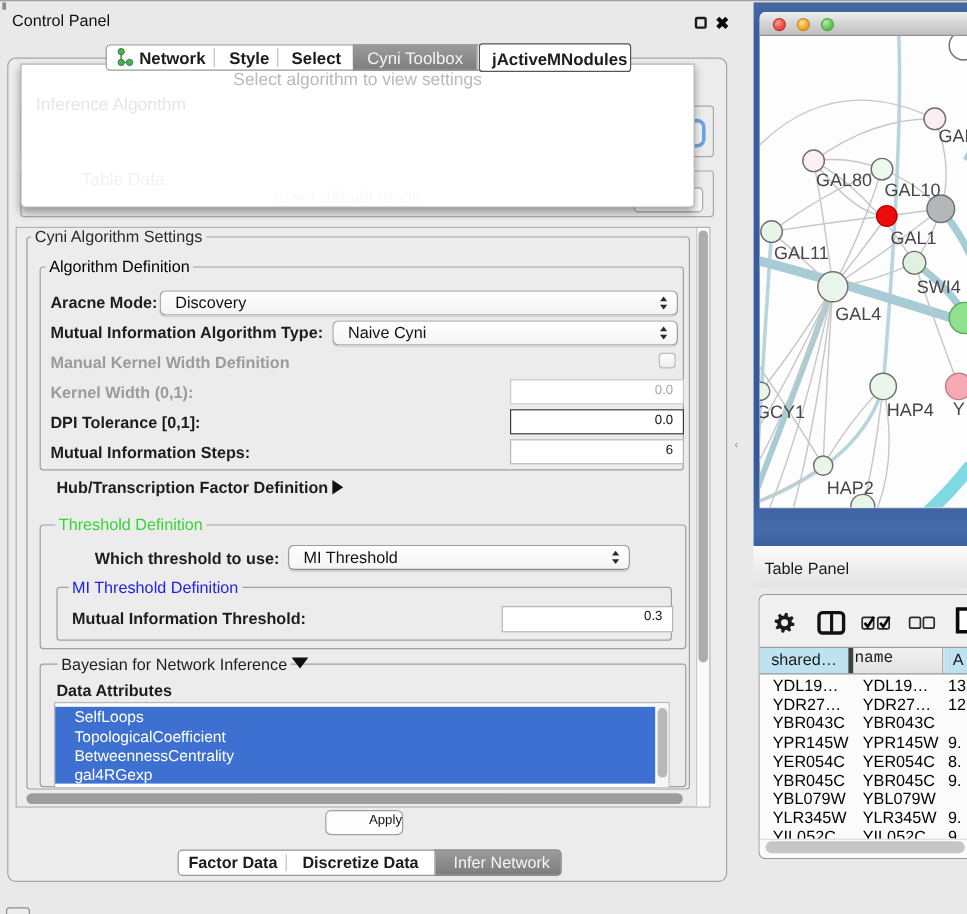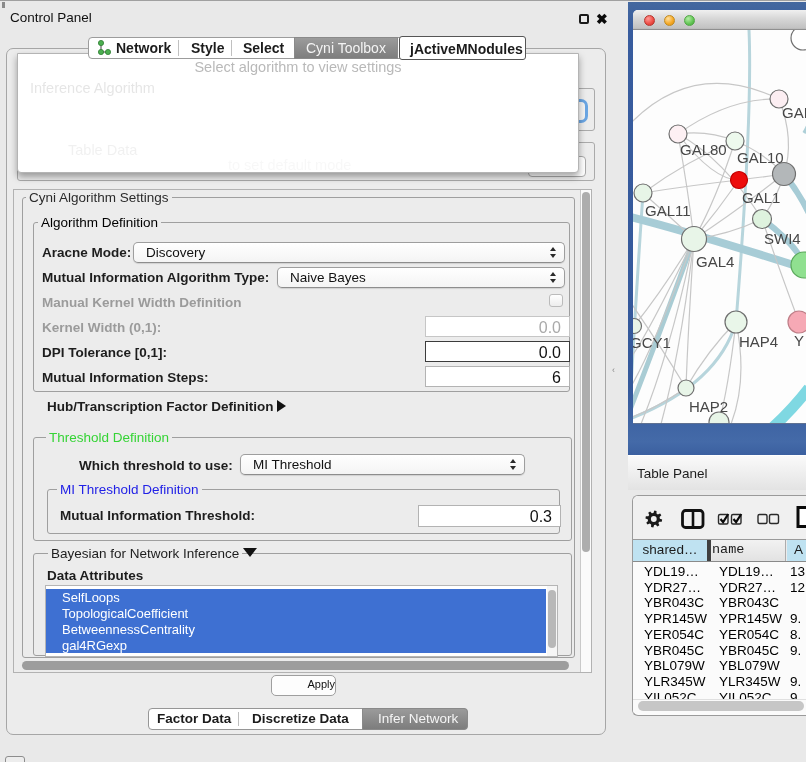--- a/index.html
+++ b/index.html
@@ -6,21 +6,21 @@
 html,body { width:806px; height:762px; overflow:hidden; }
 body { background:#e9e9e9; font-family:"Liberation Sans", sans-serif; position:relative; }
 .abs { position:absolute; }
 .lbl { font-size:13.5px; font-weight:bold; color:#1d1d1d; }
 .lblgrey { font-size:13.5px; font-weight:bold; color:#9b9b9b; }
 .combo { position:absolute; background:linear-gradient(#ffffff,#f4f4f4); border:1px solid #9e9e9e; border-bottom-color:#8d8d8d; border-radius:5px; font-size:13.5px; color:#111; box-shadow:0 1px 1px rgba(0,0,0,0.12); }
 .combo .tx { position:absolute; left:12px; top:2px; }
 .spin { position:absolute; right:6px; top:4px; width:8px; display:block; }
 .spin .u { display:block; width:0;height:0;border-left:3.5px solid transparent;border-right:3.5px solid transparent;border-bottom:4.5px solid #2a2a2a; margin-bottom:2.5px;}
 .spin .d { display:block; width:0;height:0;border-left:3.5px solid transparent;border-right:3.5px solid transparent;border-top:4.5px solid #2a2a2a;}
-.field { position:absolute; background:#fff; border:1px solid #b3b3b3; font-size:16px; color:#111; text-align:right; padding-right:8px; padding-top:2px; }
+.field { position:absolute; background:#fff; border:1px solid #b3b3b3; font-size:11px; color:#111; text-align:right; padding-right:8px; padding-top:2px; }
 .gbox { position:absolute; border:1px solid #9f9f9f; border-radius:3px; }
 .gtitle { position:absolute; background:#ececec; padding:0 3px; font-size:13.5px; line-height:13px; }
 </style>
 </head>
 <body>
 
 <div class="abs" style="left:0;top:0;width:806px;height:1px;background:#a0a0a0;"></div>
 <div class="abs" style="left:2px;top:2px;width:3px;height:6px;background:#8a8a8a;"></div>
 
 <div class="abs" style="left:10px;top:10px;font-size:13.5px;color:#111;">Control Panel</div>
@@ -69,21 +69,21 @@
 <div class="combo" style="left:133px;top:242px;width:432px;height:21px;">
     <span class="tx">Discovery</span>
     <span class="spin">
       <span class="u"></span>
       <span class="d"></span>
     </span>
   </div>
 
 <div class="lbl abs" style="left:42px;top:270px;">Mutual Information Algorithm Type:</div>
 <div class="combo" style="left:277px;top:267px;width:288px;height:21px;">
-    <span class="tx">Naive Bayes</span>
+    <span class="tx">Naive Cyni</span>
     <span class="spin">
       <span class="u"></span>
       <span class="d"></span>
     </span>
   </div>
 
 <div class="lblgrey abs" style="left:42px;top:295px;">Manual Kernel Width Definition</div>
 <div class="abs" style="left:549px;top:294px;width:14px;height:13px;border:1px solid #bbb;border-radius:3px;background:linear-gradient(#fff,#ededed);"></div>
 
 <div class="lblgrey abs" style="left:42px;top:320px;">Kernel Width (0,1):</div>

